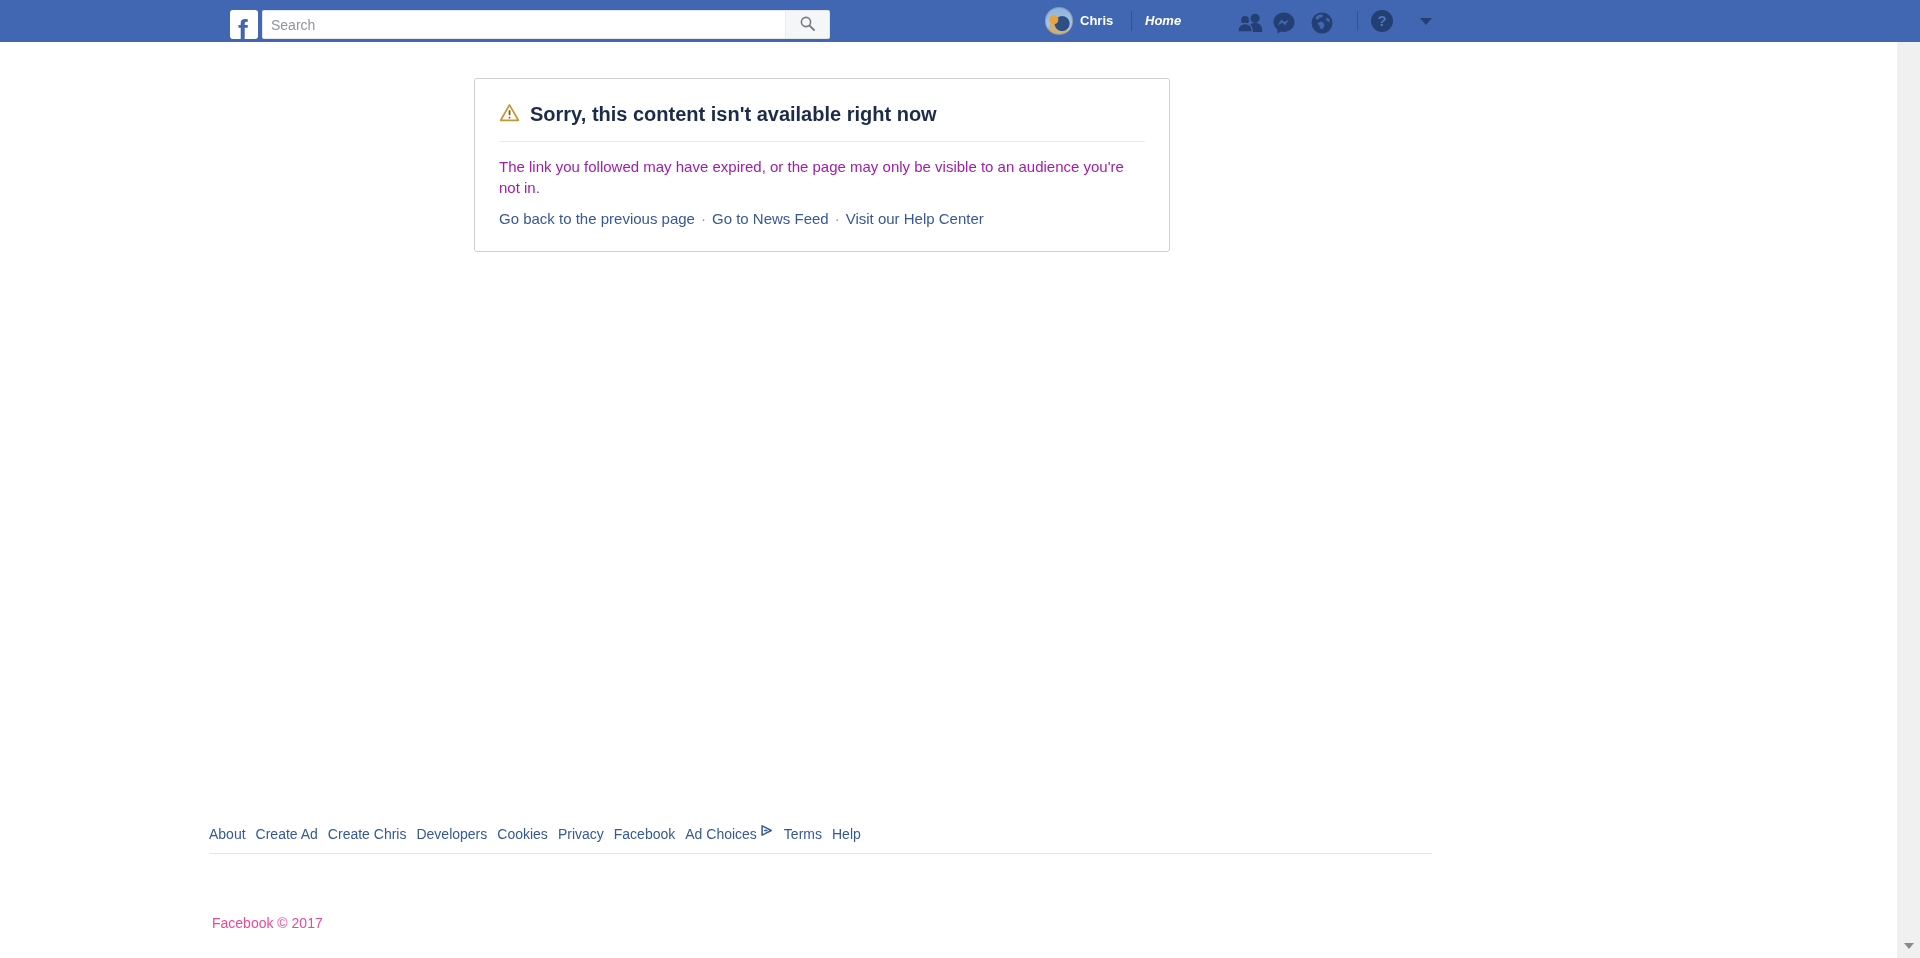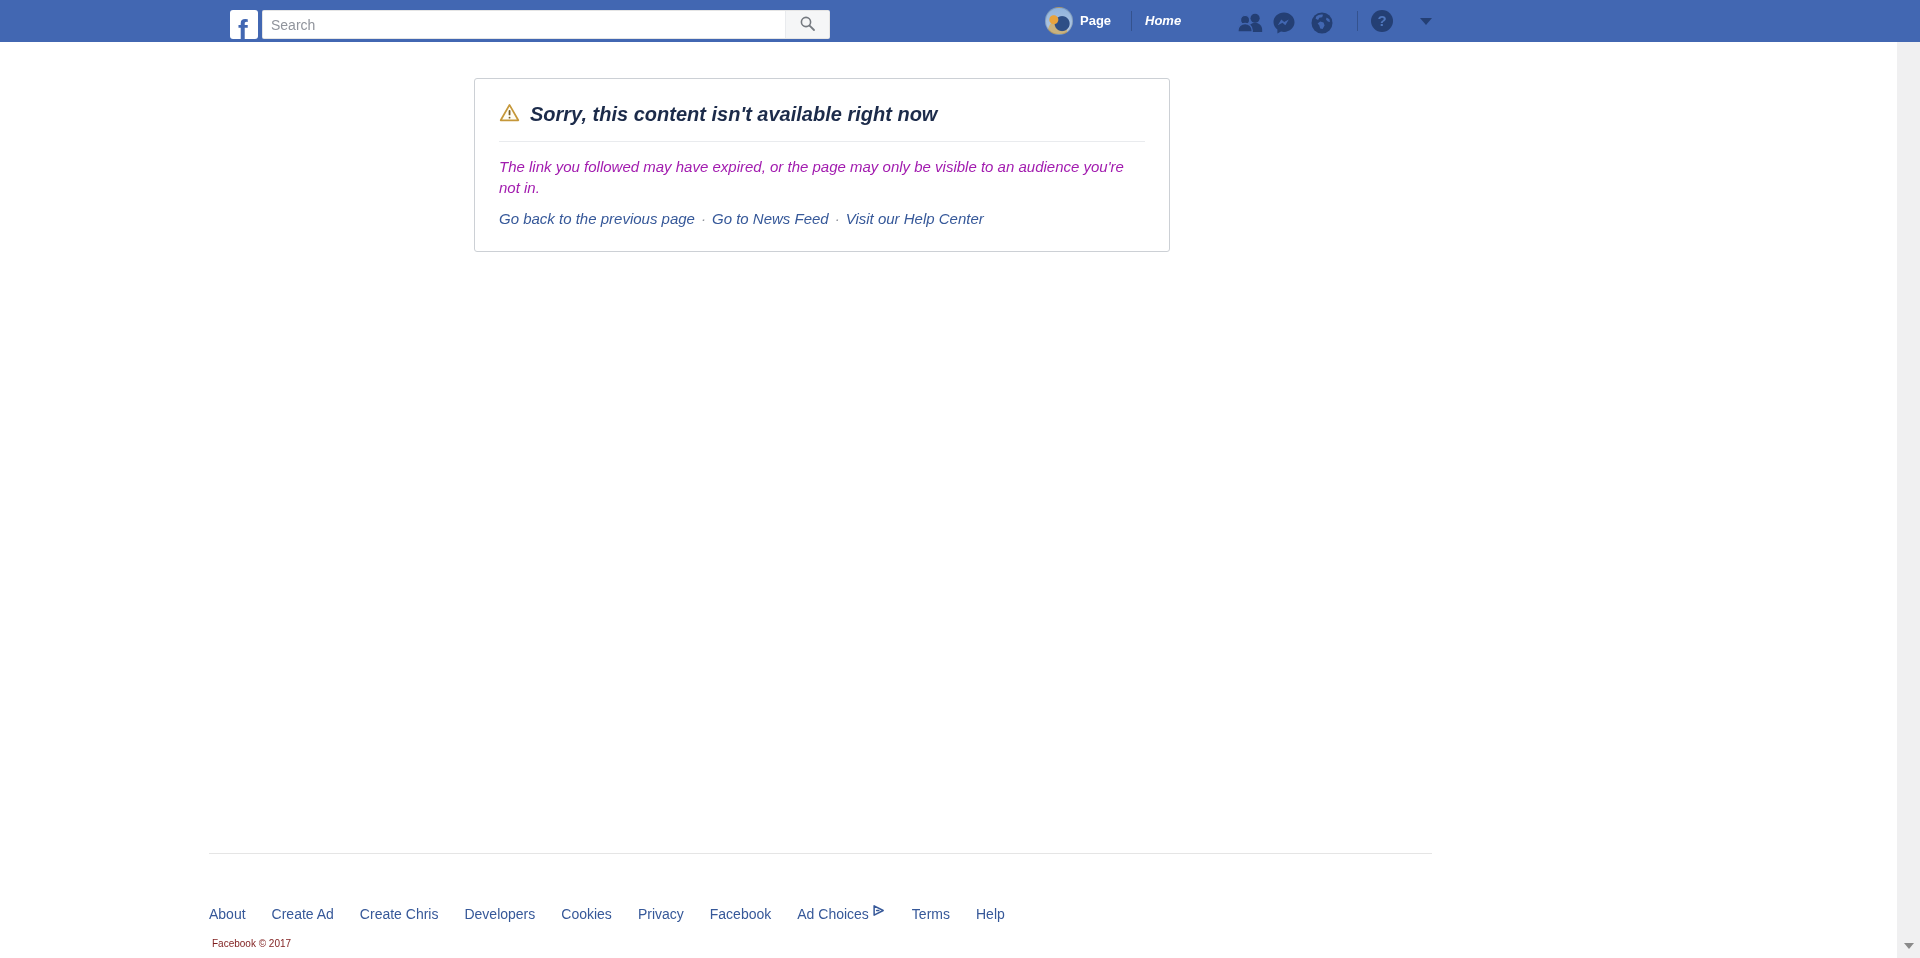--- a/index.html
+++ b/index.html
@@ -35,36 +35,36 @@
   .nav-icon { position:absolute; top:11px; cursor:pointer; }
   .help-circle { position:absolute; left:1371px; top:10px; width:22px; height:22px; border-radius:50%;
                  background:#243f74; color:#4f76bc; font-weight:bold; font-size:15px; text-align:center;
                  line-height:22px; cursor:pointer; }
   .nav-chevron { position:absolute; left:1420px; top:18px; width:0; height:0; cursor:pointer;
                  border-left:6px solid transparent; border-right:6px solid transparent;
                  border-top:7px solid #243f74; }
 
   
   .card { position:absolute; left:474px; top:78px; width:696px; background:#fff;
-          border:1px solid #ccd0d5; border-radius:3px; padding:24px 24px 24px;font-style:italic; }
+          border:1px solid #ccd0d5; border-radius:3px; padding:24px 24px 24px; }
   .card-head { display:flex; align-items:center; gap:10px; }
   .card-title { font-size:20px; font-weight:bold; color:#1c2b4a; }
   .card-divider { height:1px; background:#e9ebee; margin:15px 0 14px; }
   .card-body { font-size:15px; line-height:21px; color:#a21caf; width:648px; }
   .card-links { margin-top:12px; font-size:15px; }
   .card-links a { color:#365899; text-decoration:none; cursor:pointer; }
   .dot-sep { color:#90949c; margin:0 6px; }
 
   
   .footer-divider { position:absolute; left:209px; top:853px; width:1223px; height:1px; background:#e5e5e5; }
-  .footer-links { position:absolute; left:209px; top:905px; display:flex; gap:26px; align-items:center; }
+  .footer-links { position:absolute; left:209px; top:825px; display:flex; gap:10px; align-items:center; }
   .footer-links a { color:#365899; font-size:14px; text-decoration:none; cursor:pointer;
                     display:inline-flex; align-items:center; }
   .adchoices-svg { margin-left:2px; position:relative; top:-2px; }
-  .copyright { position:absolute; left:212px; top:915px; font-size:10px; color:#7f1d1d;margin-top:23px; }
+  .copyright { position:absolute; left:212px; top:915px; font-size:14px; color:#ec4899; }
 
   
   .scrollbar { position:absolute; left:1897px; top:42px; width:23px; height:916px; background:#f0f0f1; cursor:pointer; }
   .scroll-down-btn { position:absolute; left:0; bottom:2px; width:23px; height:20px;
                      display:flex; align-items:center; justify-content:center; cursor:pointer; }
   .scroll-down-btn i { width:0; height:0; border-left:5px solid transparent;
                        border-right:5px solid transparent; border-top:6px solid #8a8a8a; }
 </style>
 </head>
 <body>
@@ -84,21 +84,21 @@
           <svg width="17" height="17" viewBox="0 0 17 17">
             <circle cx="7" cy="7" r="4.6" fill="none" stroke="#757a80" stroke-width="1.6"></circle>
             <line x1="10.6" y1="10.6" x2="15" y2="15" stroke="#757a80" stroke-width="1.8" stroke-linecap="round"></line>
           </svg>
         </span>
       </button>
     </div>
 
     <div class="nav-right">
       <div class="avatar"></div>
-      <span class="nav-name">Page</span>
+      <span class="nav-name">Chris</span>
       <div class="nav-sep" style="left:1131px"></div>
       <span class="nav-home">Home</span>
 
       <span class="nav-icon" style="left:1237px; top:12px">
         <svg width="27" height="20" viewBox="0 0 32 24">
           <circle cx="21.5" cy="7.5" r="5.5" fill="#243f74"></circle>
           <path d="M13 24v-2.5c0-5 3.8-8.5 8.5-8.5s8.5 3.5 8.5 8.5V24z" fill="#243f74"></path>
           <circle cx="9.5" cy="9.5" r="5.5" fill="#243f74" stroke="#4267b2" stroke-width="1.6"></circle>
           <path d="M1 24v-2.2c0-4.6 3.6-8 8.5-8s8.5 3.4 8.5 8V24z" fill="#243f74" stroke="#4267b2" stroke-width="1.6"></path>
         </svg>

